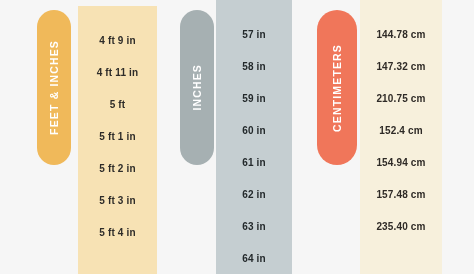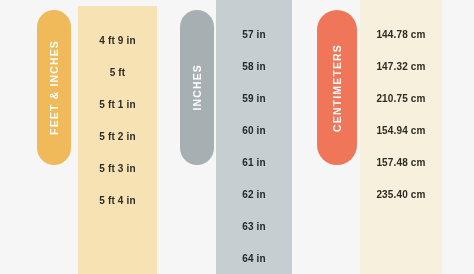--- a/index.html
+++ b/index.html
@@ -75,20 +75,21 @@
 </head>
 <body>
 
 <div id="chart-root">
 
   <div class="pill pill-feet">
     <span class="pill-label">FEET &amp; INCHES</span>
   </div>
   <div class="column col-feet">
     <div class="cell">4 ft 9 in</div>
+    <div class="cell">4 ft 11 in</div>
     <div class="cell">5 ft</div>
     <div class="cell">5 ft 1 in</div>
     <div class="cell">5 ft 2 in</div>
     <div class="cell">5 ft 3 in</div>
     <div class="cell">5 ft 4 in</div>
   </div>
 
   <div class="pill pill-inch">
     <span class="pill-label">INCHES</span>
   </div>
@@ -103,18 +104,19 @@
     <div class="cell">64 in</div>
   </div>
 
   <div class="pill pill-cm">
     <span class="pill-label">CENTIMETERS</span>
   </div>
   <div class="column col-cm">
     <div class="cell">144.78 cm</div>
     <div class="cell">147.32 cm</div>
     <div class="cell">210.75 cm</div>
+    <div class="cell">152.4 cm</div>
     <div class="cell">154.94 cm</div>
     <div class="cell">157.48 cm</div>
     <div class="cell">235.40 cm</div>
   </div>
 
 </div>
 
 </body></html>

